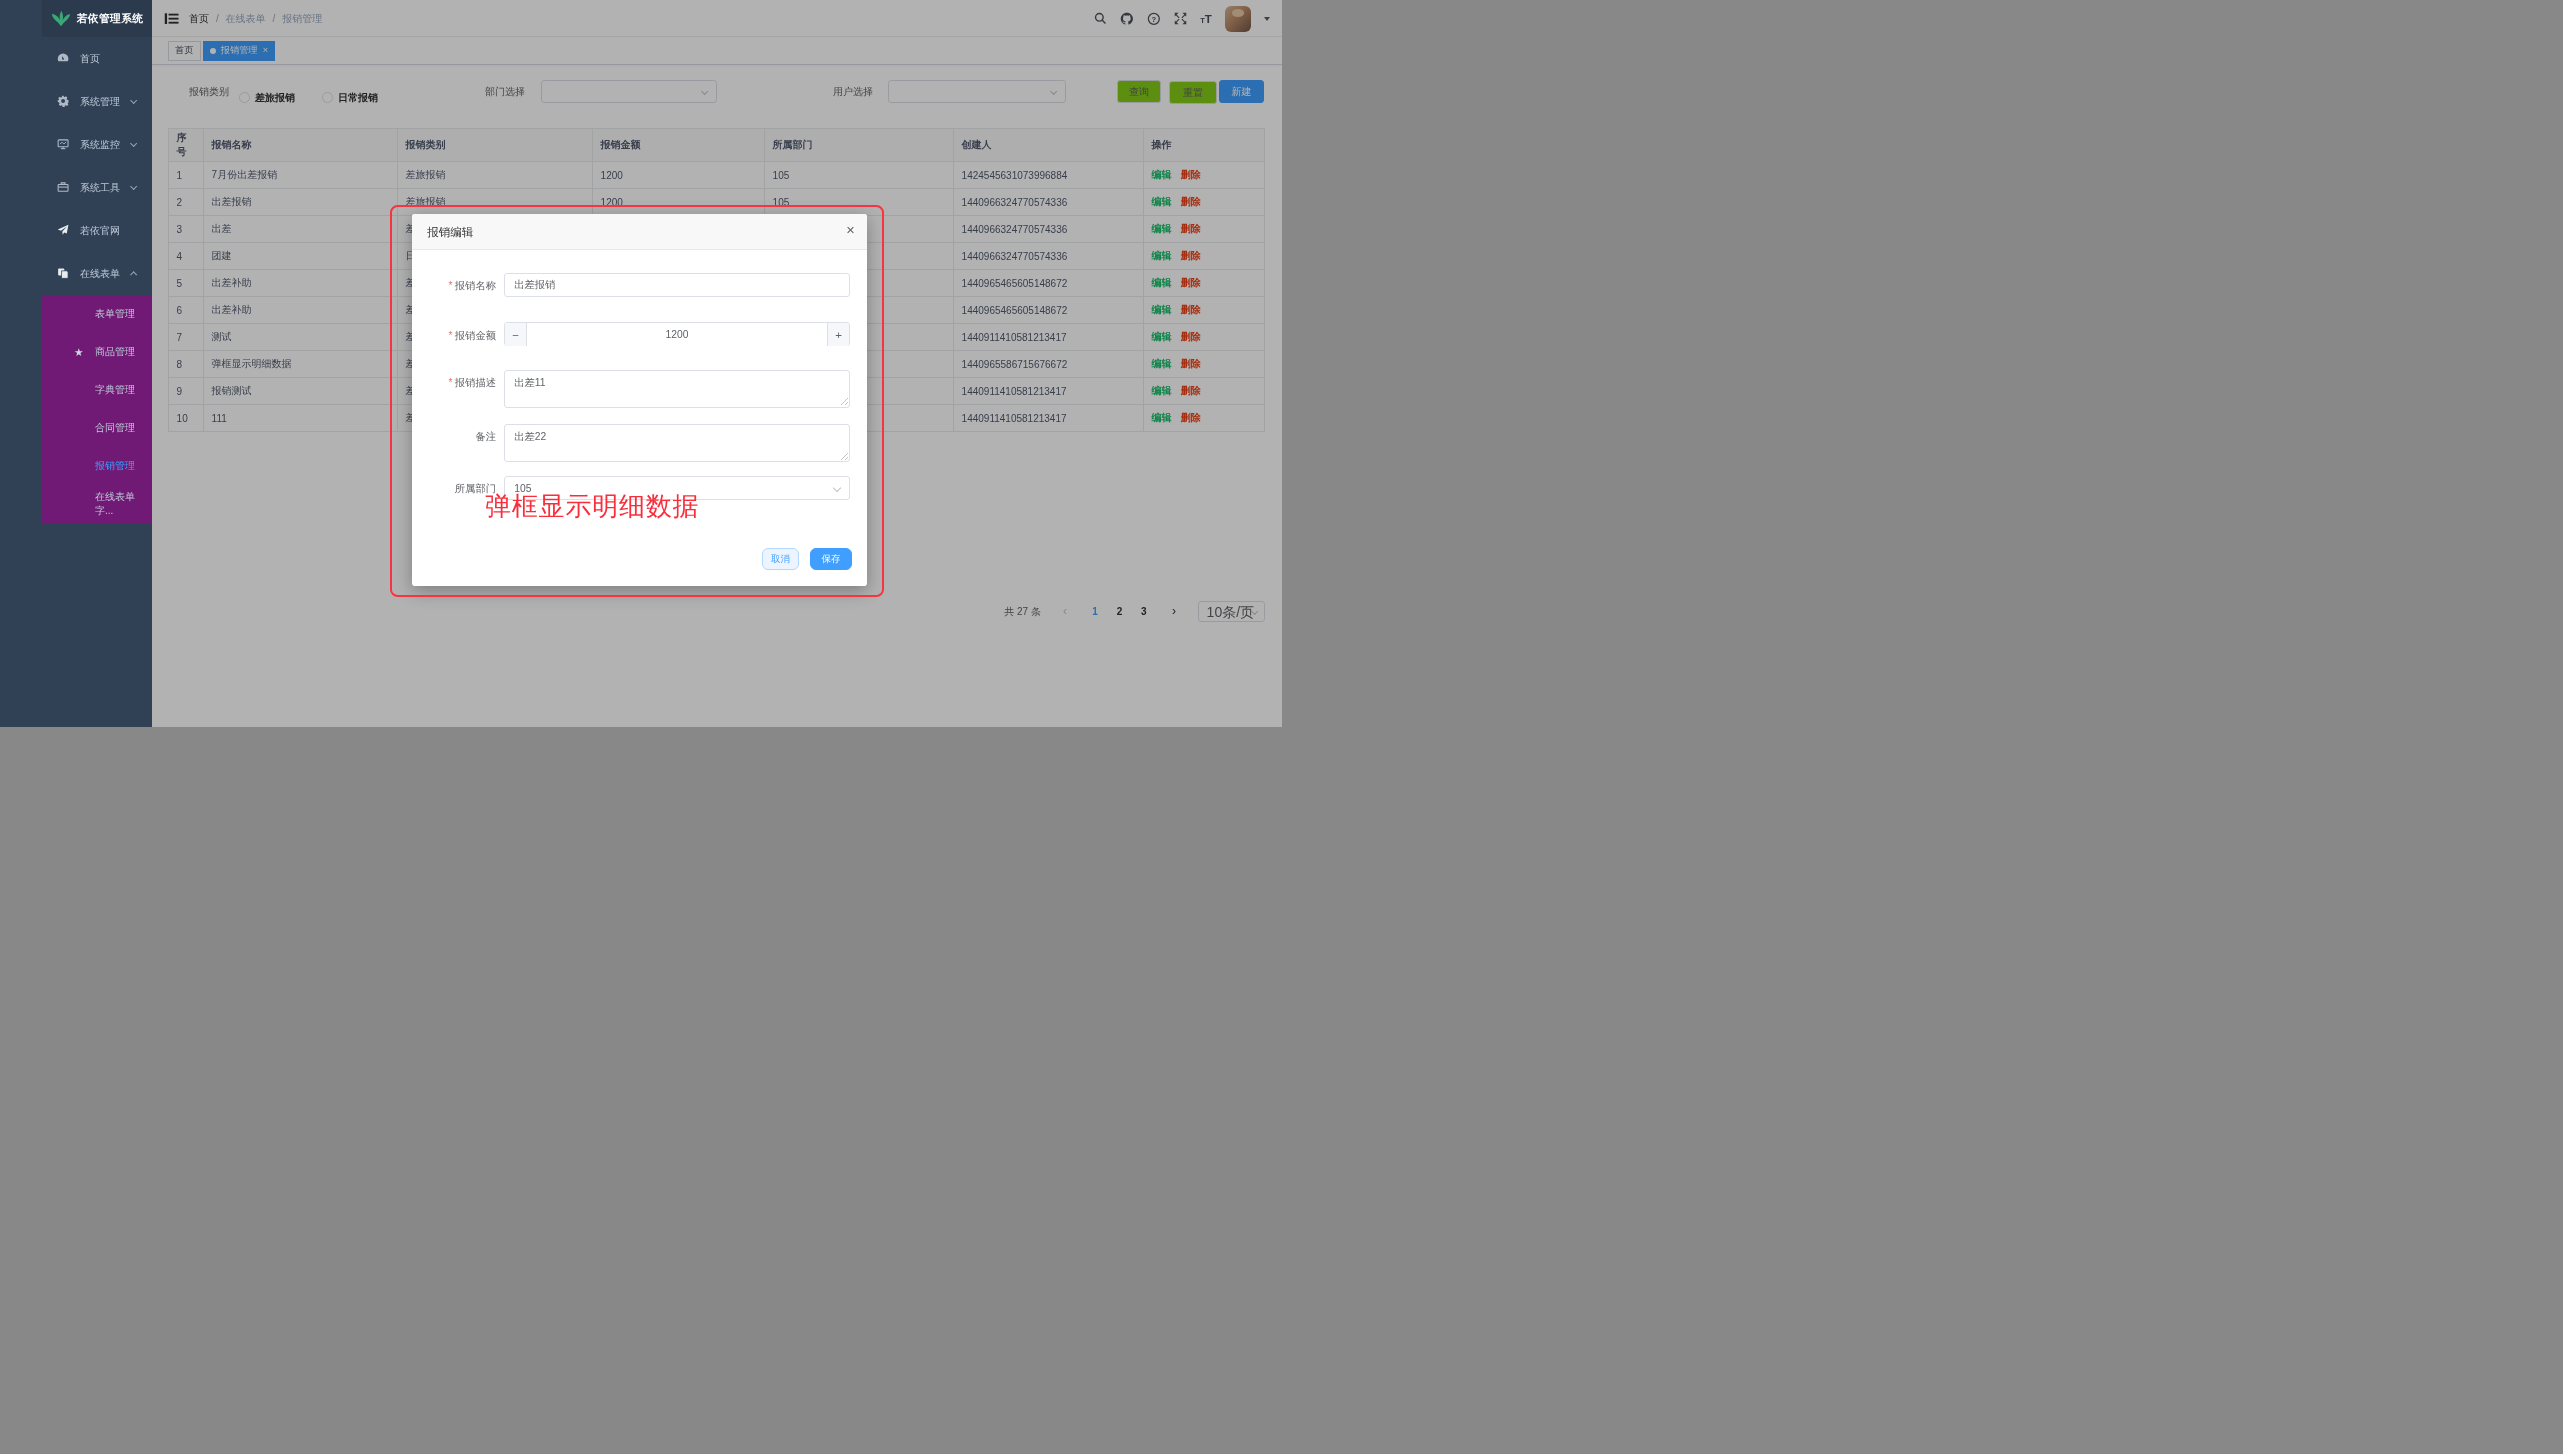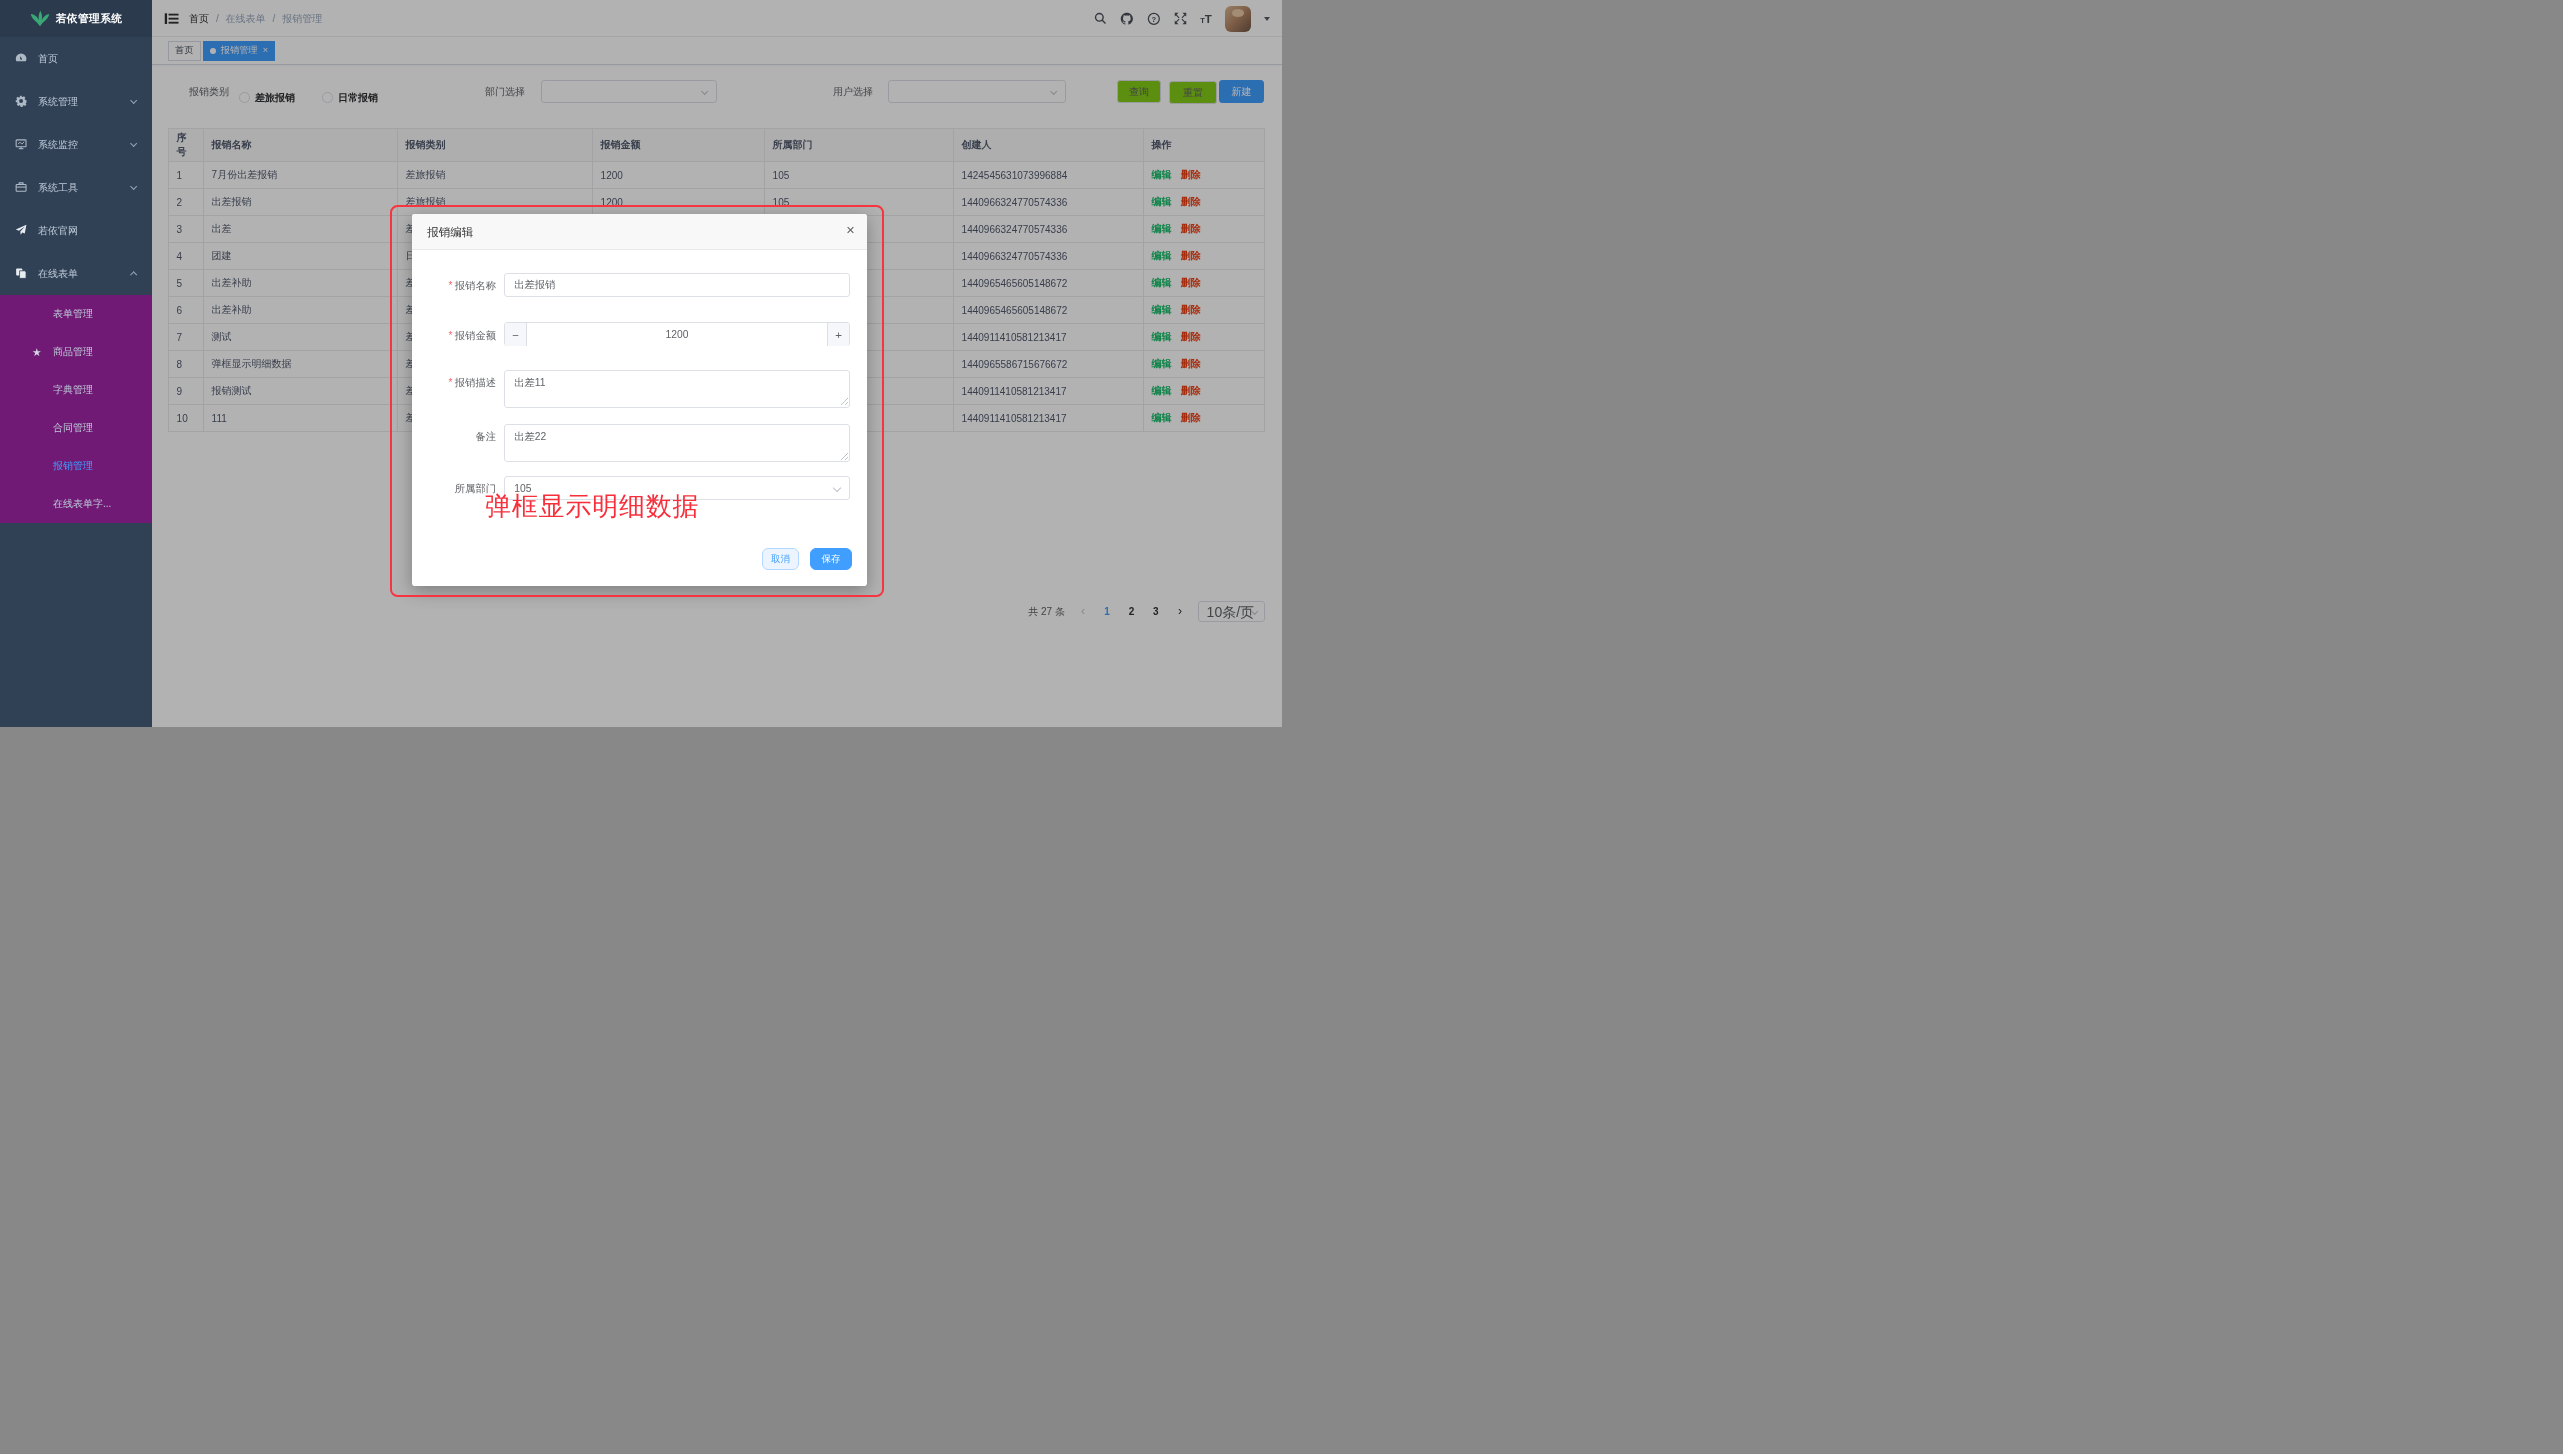--- a/index.html
+++ b/index.html
@@ -1,20 +1,20 @@
 <!DOCTYPE html>
 <html style="font-size:12.2px"><head>
 <meta charset="utf-8">
 <style>
   html,body{margin:0;padding:0;background:#888;}
   *{box-sizing:border-box;font-family:"Liberation Sans","DejaVu Sans",sans-serif;}
   .app{position:relative;width:1282px;height:727px;overflow:hidden;background:#fff;}
 
   
-  .sidebar{position:absolute;left:0;top:0;width:152px;height:727px;background:#304156;z-index:10;}
+  .sidebar{position:absolute;left:0;top:0;width:152px;height:727px;background:#304156;z-index:10;padding-left:42px;}
   .logo-bar{height:37px;display:flex;align-items:center;justify-content:center;gap:6.1px;background:#2b3a4d;}
   .logo-title{color:#fff;font-size:10.7px;font-weight:bold;letter-spacing:0.4px;}
   .menu-item{position:relative;height:43px;display:flex;align-items:center;cursor:pointer;color:#bfcbd9;font-size:10px;}
   .menu-item .mi-icon{position:absolute;left:15.3px;width:12.2px;height:12.2px;display:flex;align-items:center;justify-content:center;}
   .menu-item .mi-label{position:absolute;left:38px;}
   .chev{position:absolute;right:15.3px;width:5.3px;height:5.3px;border-right:1.1px solid #97a4b5;border-bottom:1.1px solid #97a4b5;}
   .chev.down{transform:rotate(45deg);top:17.6px;}
   .chev.up{transform:rotate(225deg);top:20px;}
   .submenu{background:#701a75;}
   .sub-item{position:relative;height:38px;display:flex;align-items:center;color:#bfcbd9;font-size:10px;cursor:pointer;}
@@ -56,21 +56,21 @@
   .btn.primary{background:#409eff;border-color:#409eff;color:#fff;}
 
   
   table.grid{position:absolute;left:16px;top:128px;width:1097px;border-collapse:collapse;table-layout:fixed;font-size:10px;}
   .grid th{height:33px;background:#fafafa;border:0.8px solid #e8eaec;color:#515a6e;font-weight:bold;text-align:left;padding:0 7.6px;}
   .grid td{height:27px;border:0.8px solid #e8eaec;color:#515a6e;padding:0 7.6px;background:#fff;white-space:nowrap;overflow:hidden;}
   .op-edit{color:#19be6b !important;font-weight:bold;margin-right:9.2px;cursor:pointer;}
   .op-del{color:#ed4014 !important;font-weight:bold;cursor:pointer;}
 
   
-  .pager{position:absolute;top:601px;right:17px;height:21.4px;display:flex;align-items:center;gap:16px;font-size:10px;color:#606266;}
+  .pager{position:absolute;top:601px;right:17px;height:21.4px;display:flex;align-items:center;gap:22px;font-size:10px;color:#606266;}
   .parrow{font-size:12.2px;color:#c0c4cc;cursor:pointer;line-height:21.4px;}
   .parrow.on{color:#303133;}
   .pnum{font-weight:bold;color:#303133;cursor:pointer;min-width:12.2px;text-align:center;}
   .pnum.active{color:#409eff;}
   .psize{position:relative;width:67px;height:21.4px;border:0.8px solid #dcdfe6;border-radius:3.1px;background:#fff;cursor:pointer;}
   .psize .sv{position:absolute;left:7.6px;line-height:20px;font-size:14px;color:#606266;}
   .psize .scar{position:absolute;right:6.9px;top:6.9px;width:5.3px;height:5.3px;border-right:1.1px solid #c0c4cc;border-bottom:1.1px solid #c0c4cc;transform:rotate(45deg);}
 
   
   .overlay{position:absolute;left:0;top:0;width:100%;height:100%;background:rgba(0,0,0,.30);z-index:40;}

